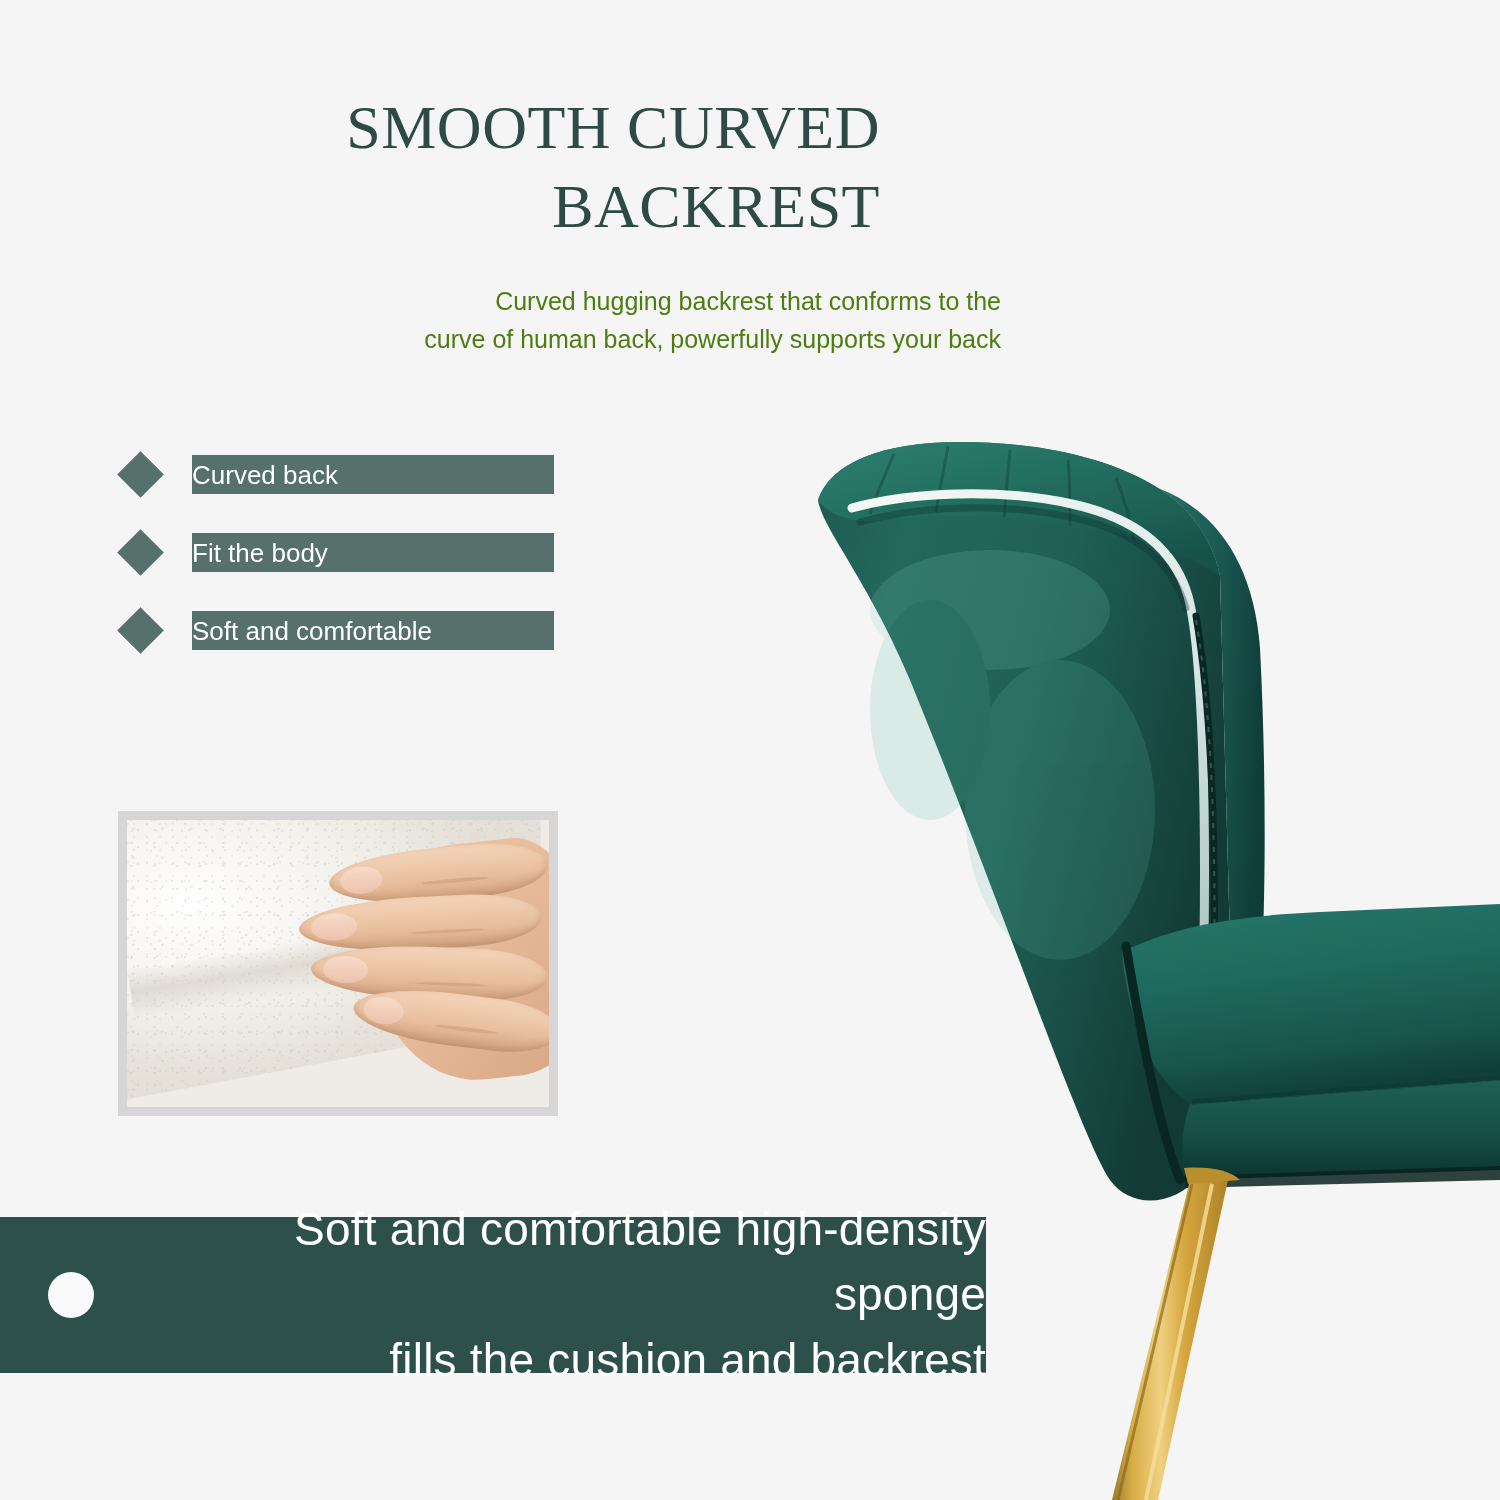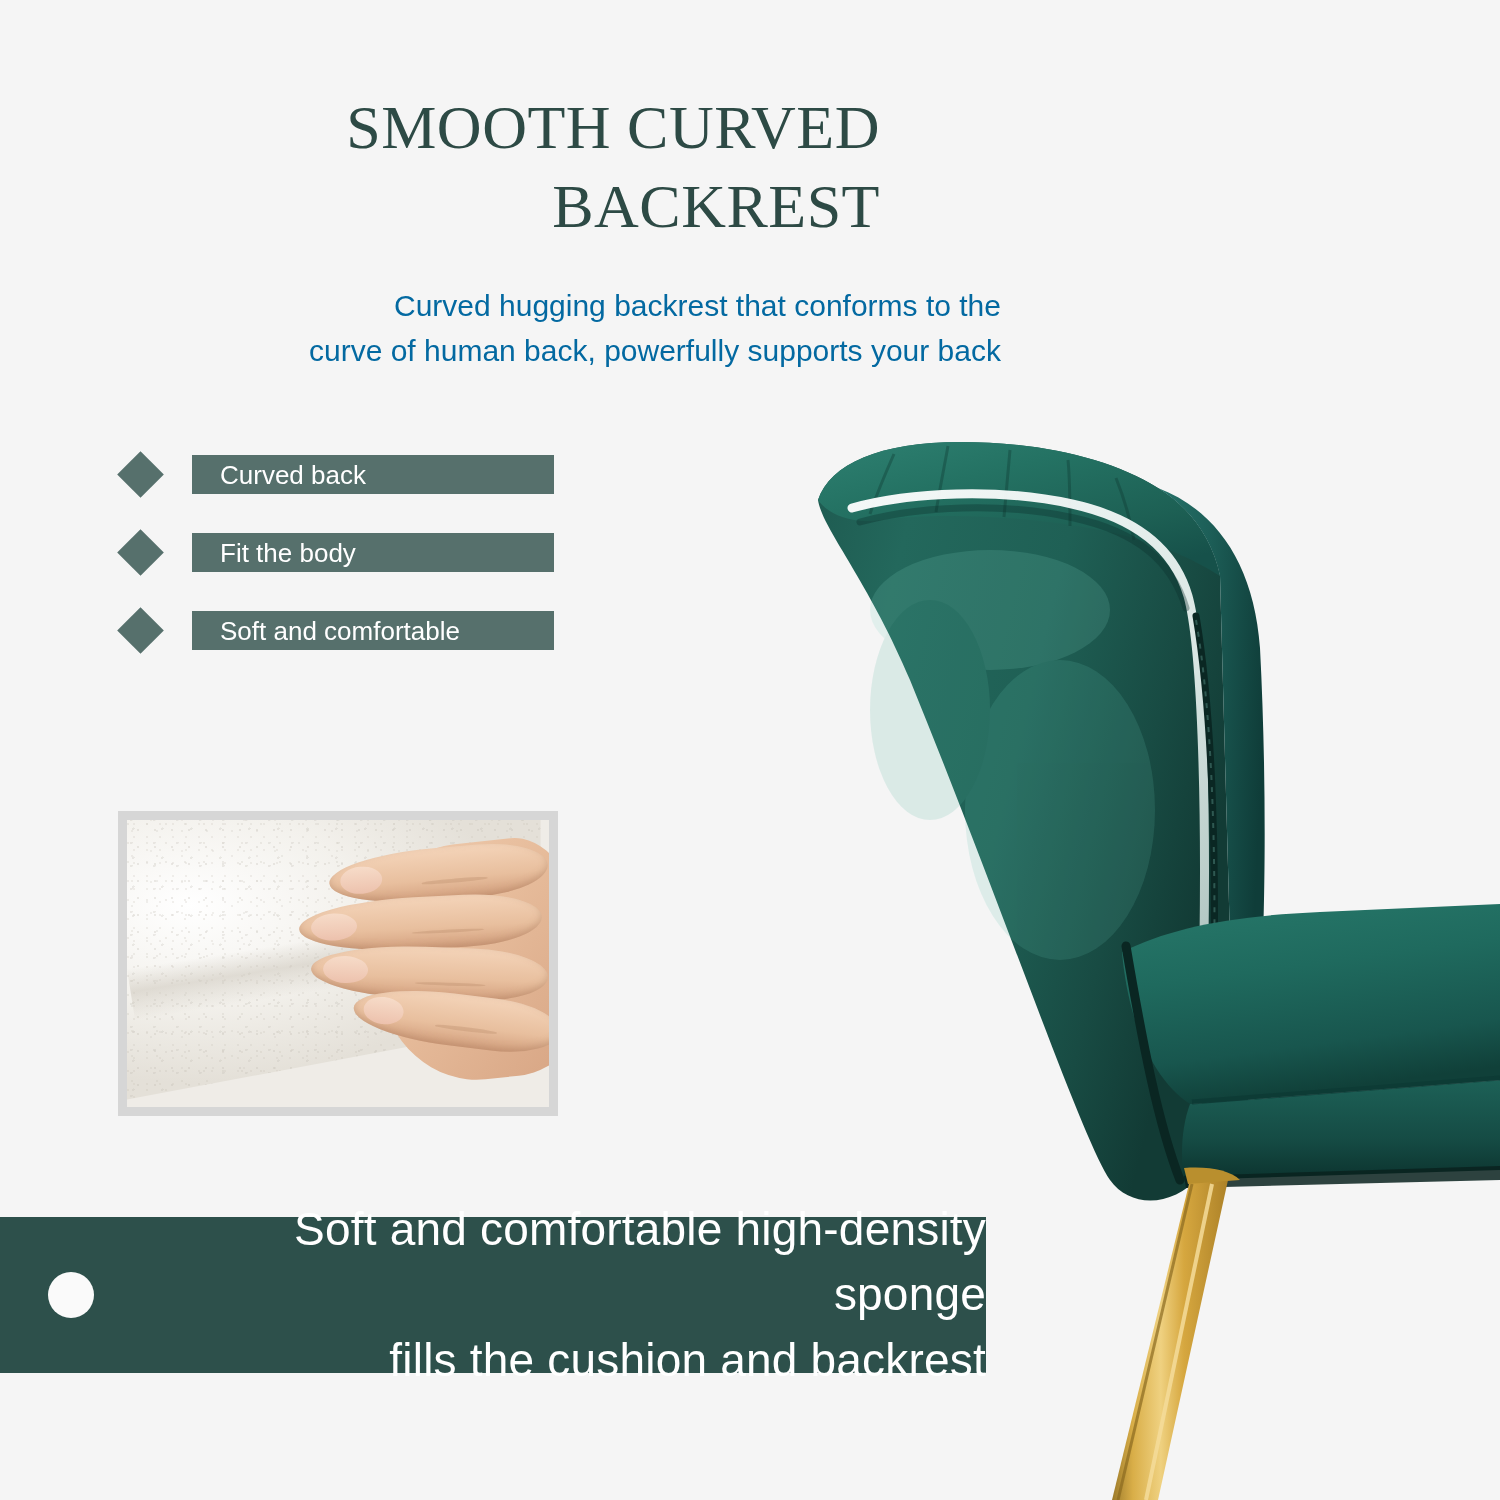--- a/index.html
+++ b/index.html
@@ -35,24 +35,24 @@
     letter-spacing: 0.5px;
     color: #2d4a45;
     white-space: pre-line;
   }
 
   .subhead {
     position: absolute;
     left: 121px;
     top: 283px;
     width: 880px;
-    font-size: 30px;
+    font-size: 25px;
     line-height: 1.5;
     font-weight: 400;
-    color: #0369a1;
+    color: #4d7c0f;
     white-space: pre-line;
   }
 
   
   .features {
     position: absolute;
     left: 118px;
     top: 448px;
     width: 470px;
   }
@@ -76,21 +76,20 @@
     width: 362px;
     height: 39px;
     background: #56706c;
     display: flex;
     align-items: center;
   }
   .feature-label {
     color: #ffffff;
     font-size: 26px;
     line-height: 1;
-    padding-left: 28px;
     white-space: nowrap;
   }
 
   
   .foam-photo {
     position: absolute;
     left: 118px;
     top: 811px;
     width: 440px;
     height: 305px;

